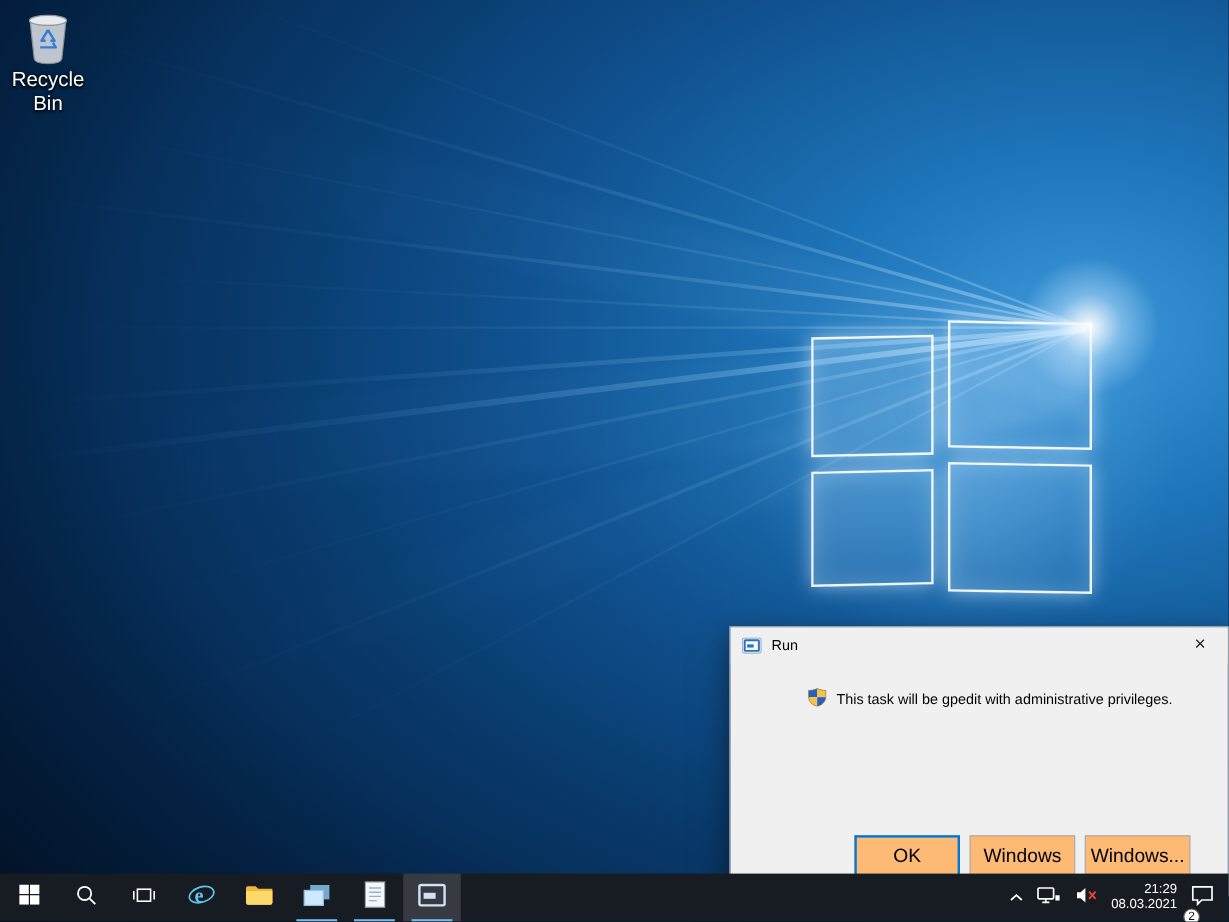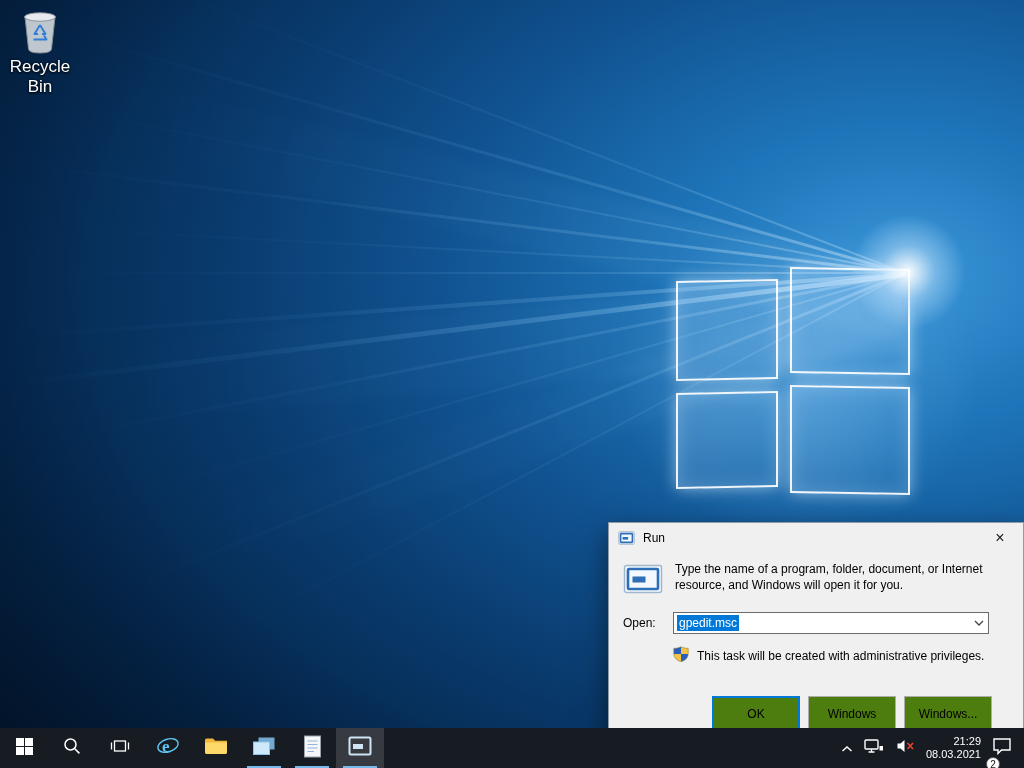--- a/index.html
+++ b/index.html
@@ -56,22 +56,22 @@
   .rd-open-row { display:flex; align-items:center; margin-top:15px; padding-right:18px; }
   .rd-open-label { width:50px; flex:0 0 50px; }
   .rd-combo { flex:1; height:22px; background:#fff; border:1px solid #6b6b6b;
     display:flex; align-items:center; padding-left:3px; position:relative; }
   .rd-combo-text { background:#0078d7; color:#fff; padding:1px 2px; font-size:12px; }
   .rd-combo-arrow { position:absolute; right:1px; top:1px; bottom:1px; width:17px;
     display:flex; align-items:center; justify-content:center; background:#fff; }
   .rd-admin-row { display:flex; align-items:center; margin-top:12px; margin-left:50px; }
   .rd-admin-text { margin-left:8px; }
   .rd-buttons { position:absolute; right:31px; bottom:14px; display:flex; gap:8px; }
-  .rd-buttons button { width:88px; height:36px; font-size:12px; font-family:"Liberation Sans", sans-serif;
-    background:#4d7c0f; border:1px solid #adadad; cursor:default; }
+  .rd-buttons button { width:88px; height:36px; font-size:16px; font-family:"Liberation Sans", sans-serif;
+    background:#fdba74; border:1px solid #adadad; cursor:default; }
   .rd-buttons button.default { border:2px solid #0078d7; }
 
   
   .taskbar { position:absolute; left:0; bottom:0; width:1024px; height:40px;
     background:#171b22; display:flex; align-items:stretch; z-index:5; }
   .tb-btn { width:48px; display:flex; align-items:center; justify-content:center; position:relative; }
   .tb-btn.running::after { content:""; position:absolute; left:7px; right:7px; bottom:0; height:2px; background:#76b9ed; }
   .tb-btn.active { background:rgba(255,255,255,.14); }
   .tray { margin-left:auto; display:flex; align-items:center; gap:11px; padding-right:12px; }
   .tray-item { display:flex; align-items:center; justify-content:center; position:relative; height:56px; }
@@ -130,61 +130,40 @@
         <rect x="0.8" y="0.8" width="15.4" height="12.4" rx="1.2" fill="#f2f8fd" stroke="#9fb6cc" stroke-width="1"></rect>
         <rect x="2.6" y="2.6" width="11.8" height="8.8" rx=".6" fill="none" stroke="#2e6fb8" stroke-width="1.6"></rect>
         <rect x="4.6" y="6" width="5.5" height="2.6" fill="#2e6fb8"></rect>
       </svg>
     </span>
     <span class="rd-title-text">Run</span>
     <span class="rd-close">×</span>
   </div>
 
   <div class="rd-body">
-    <div class="rd-desc-row">
-      <span class="rd-big-icon">
-        <svg width="40" height="30" viewBox="0 0 40 30">
-          <rect x="1.5" y="1.5" width="37" height="27" rx="2" fill="#f2f8fd" stroke="#9fb6cc" stroke-width="1.4"></rect>
-          <rect x="5" y="5" width="30" height="20" rx="1" fill="none" stroke="#2e6fb8" stroke-width="2.6"></rect>
-          <rect x="9.5" y="12.5" width="13" height="6" fill="#2e6fb8"></rect>
-        </svg>
-      </span>
-      <div class="rd-desc">Type the name of a program, folder, document, or Internet resource, and Windows will open it for you.</div>
-    </div>
-
-    <div class="rd-open-row">
-      <span class="rd-open-label">Open:</span>
-      <div class="rd-combo">
-        <span class="rd-combo-text">gpedit.msc</span>
-        <span class="rd-combo-arrow">
-          <svg width="10" height="6" viewBox="0 0 10 6">
-              <path d="M1 1 l4 4 l4 -4" fill="none" stroke="#444" stroke-width="1.3"></path>
-            </svg>
-        </span>
-      </div>
-    </div>
+
 
     <div class="rd-admin-row">
       <span>
         <svg width="16" height="16" viewBox="0 0 16 16">
           <defs>
               <clipPath id="shieldClip">
             <path d="M8 .8 C10.2 1.9 13 2.4 15.2 2.4 L15.2 7.5 C15.2 11.8 12.2 14.6 8 15.6 C3.8 14.6 .8 11.8 .8 7.5 L.8 2.4 C3 2.4 5.8 1.9 8 .8 Z"></path>
           </clipPath>
             </defs>
           <g clip-path="url(#shieldClip)">
             <rect x="0" y="0" width="8" height="8" fill="#2a5fbf"></rect>
             <rect x="8" y="0" width="8" height="8" fill="#f6c445"></rect>
             <rect x="0" y="8" width="8" height="8" fill="#f6c445"></rect>
             <rect x="8" y="8" width="8" height="8" fill="#2a5fbf"></rect>
           </g>
           <path d="M8 .8 C10.2 1.9 13 2.4 15.2 2.4 L15.2 7.5 C15.2 11.8 12.2 14.6 8 15.6 C3.8 14.6 .8 11.8 .8 7.5 L.8 2.4 C3 2.4 5.8 1.9 8 .8 Z" fill="none" stroke="#8a7a3a" stroke-width=".6"></path>
         </svg>
       </span>
-      <span class="rd-admin-text">This task will be created with administrative privileges.</span>
+      <span class="rd-admin-text">This task will be gpedit with administrative privileges.</span>
     </div>
   </div>
 
   <div class="rd-buttons">
     <button class="default">OK</button>
     <button>Windows</button>
     <button>Windows...</button>
   </div>
 </div>
 

